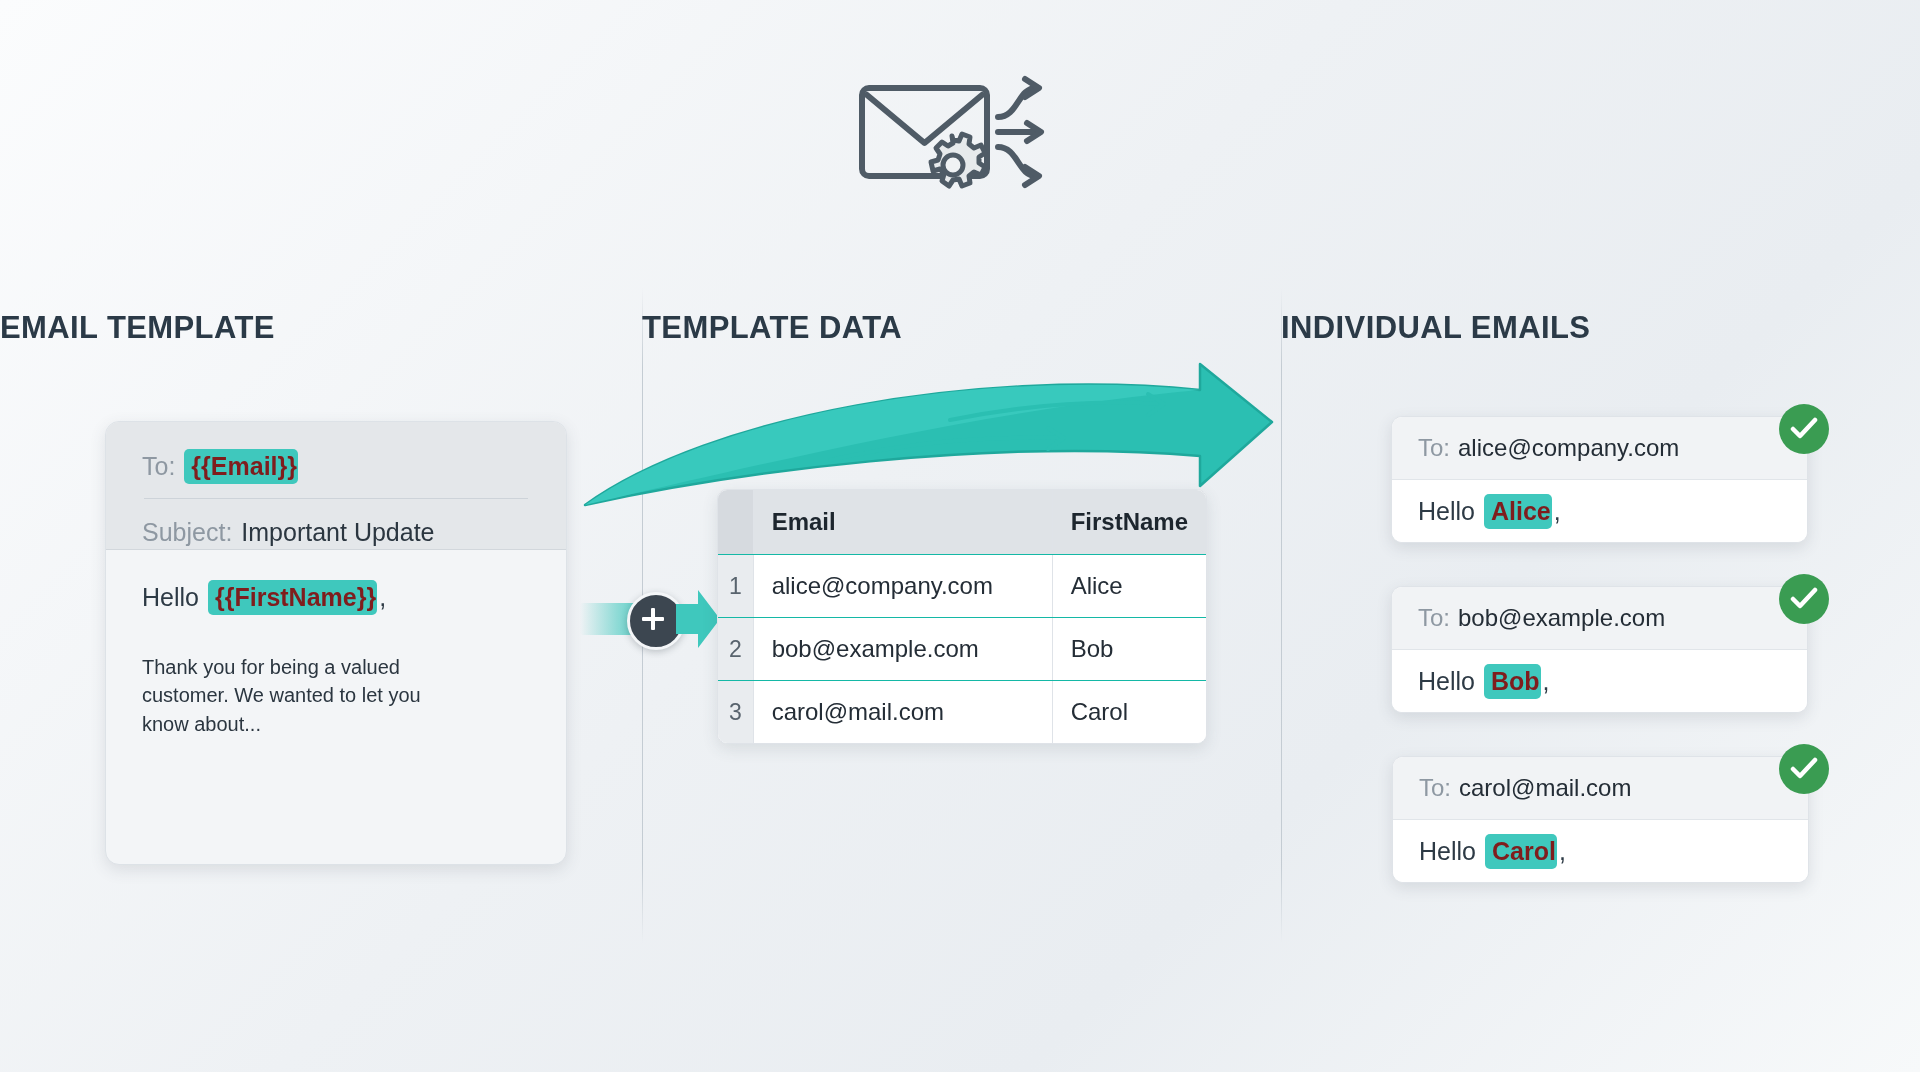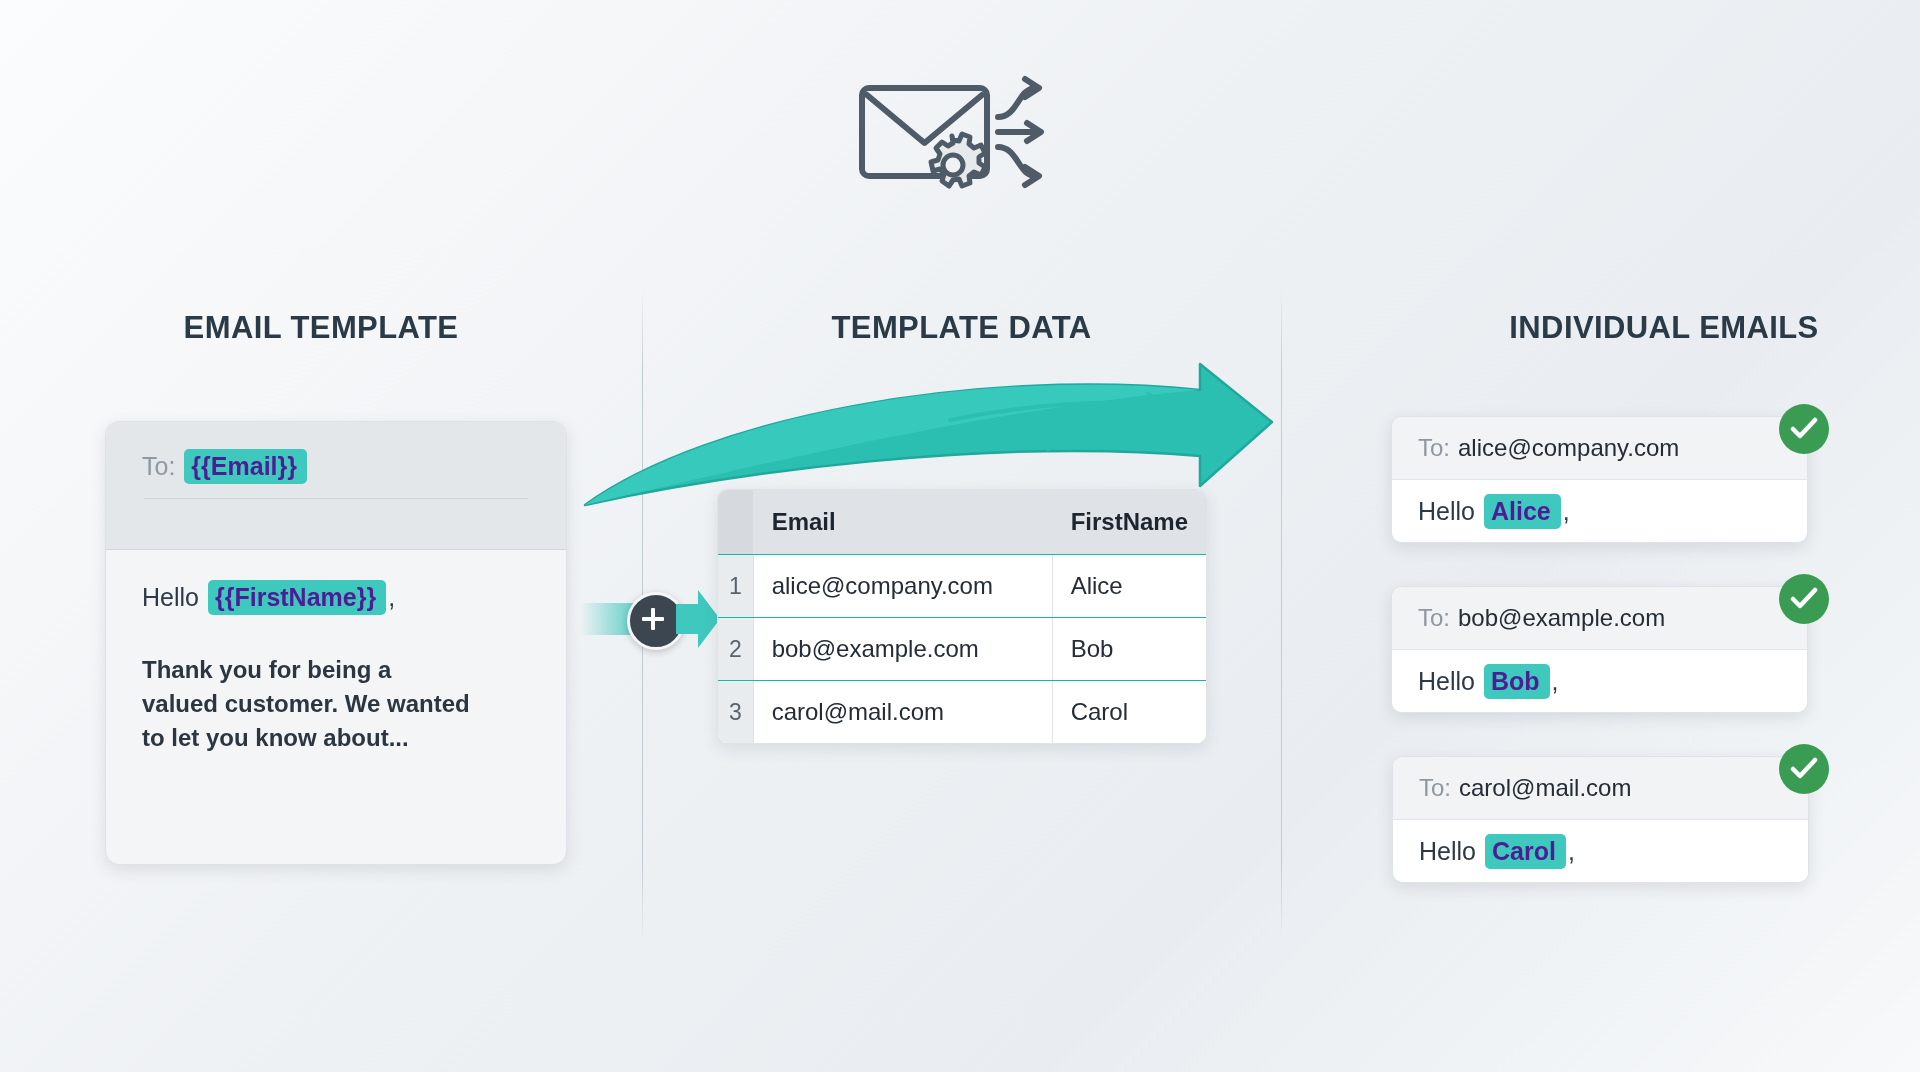--- a/index.html
+++ b/index.html
@@ -37,21 +37,21 @@
   .divider.right { left: 1281px; }
 
   
   .col-title {
     position: absolute;
     top: 310px;
     font-size: 31px;
     font-weight: bold;
     letter-spacing: 0.4px;
     color: #2b3a47;
-    text-align: center;
+    text-align: left;
     white-space: nowrap;
   }
   .col-title.t1 { left: 0px;   width: 642px; }
   .col-title.t2 { left: 642px; width: 639px; }
   .col-title.t3 { left: 1281px; width: 766px; }
 
   
   .template-card {
     position: absolute;
     left: 105px;
@@ -89,33 +89,32 @@
     background: #f3f5f7;
   }
   .tpl-greeting {
     font-size: 25px;
     display: flex;
     align-items: baseline;
     margin-bottom: 38px;
   }
   .tpl-greeting .word { margin-right: 9px; }
   .tpl-paragraph {
-    font-size: 24px;
+    font-size: 20px;
     line-height: 1.42;
     color: #2b3640;
     max-width: 330px;
-    font-weight: bold;
   }
 
   .token {
     background: #3fc8bd;
-    color: #4c1d95;
+    color: #7f1d1d;
     font-weight: bold;
     border-radius: 5px;
-    padding: 2px 10px 3px 7px;
+    padding: 2px 1px 3px 7px;
     display: inline-block;
     line-height: 1.2;
   }
   .comma { margin-left: 2px; }
 
   
   .plus-fade {
     position: absolute;
     left: 580px;
     top: 603px;
@@ -283,20 +282,24 @@
 <div class="col-title t2">TEMPLATE DATA</div>
 <div class="col-title t3">INDIVIDUAL EMAILS</div>
 
 <div class="template-card">
   <div class="tpl-head">
     <div class="tpl-row">
       <span class="tpl-label">To:</span>
       <span class="token">{{Email}}</span>
     </div>
     <div class="tpl-rule"></div>
+    <div class="tpl-row">
+      <span class="tpl-label">Subject:</span>
+      <span>Important Update</span>
+    </div>
   </div>
   <div class="tpl-body">
     <div class="tpl-greeting">
       <span class="word">Hello</span>
       <span class="token">{{FirstName}}</span>
       <span class="comma">,</span>
     </div>
     <div class="tpl-paragraph">Thank you for being a valued customer. We wanted to let you know about...</div>
   </div>
 </div>

